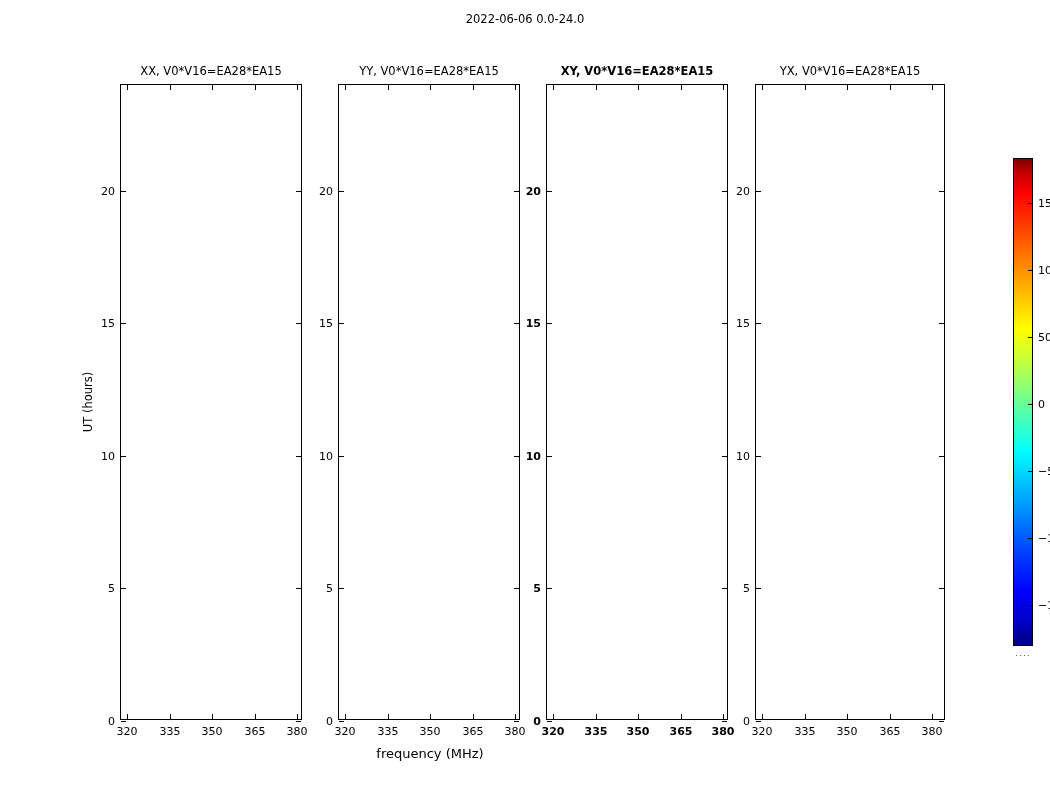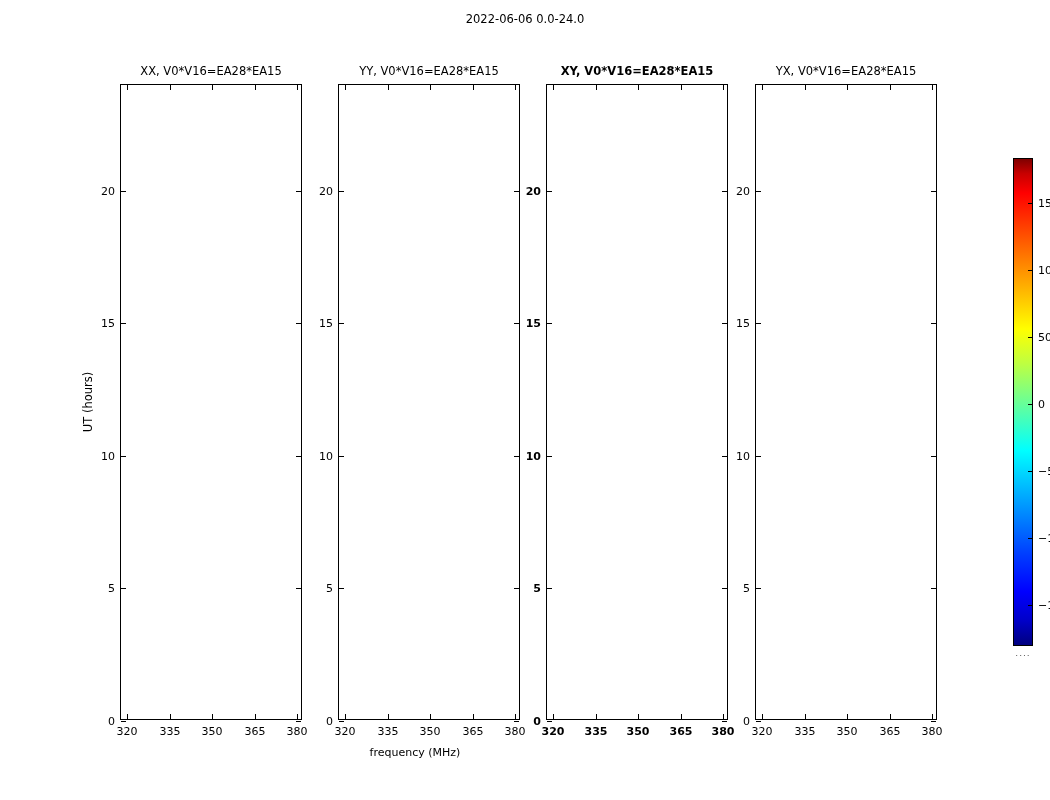--- a/index.html
+++ b/index.html
@@ -107,23 +107,23 @@
     left: 88px;
     top: 402px;
     transform: translate(-50%, -50%) rotate(-90deg);
     transform-origin: center center;
     font-size: 11.5px;
     white-space: nowrap;
   }
   .xlabel {
     position: absolute;
     top: 746px;
-    left: 415px;
+    left: 430px;
     transform: translateX(-50%);
-    font-size: 11px;
+    font-size: 13px;
     white-space: nowrap;
   }
 
   
   #colorbar {
     position: absolute;
     left: 1013px;
     top: 158px;
     width: 20px;
     height: 488px;
@@ -298,21 +298,21 @@
       <div class="xtick-mark" style="left:134px;"></div>
       <div class="xtick-mark top" style="left:134px;"></div>
       <div class="xtick-label" style="left:134px;">365</div>
 
       <div class="xtick-mark" style="left:176px;"></div>
       <div class="xtick-mark top" style="left:176px;"></div>
       <div class="xtick-label" style="left:176px;">380</div>
     </div>
   </div>
 
-  <div class="panel" style="left:755px;">
+  <div class="panel" style="left:755px;padding-left:8px;">
     <div class="panel-title">YX, V0*V16=EA28*EA15</div>
     <div class="axes">
       <div class="ytick-mark" style="top:636px;"></div>
       <div class="ytick-mark right" style="top:636px;"></div>
       <div class="ytick-label" style="top:636px;">0</div>
 
       <div class="ytick-mark" style="top:503px;"></div>
       <div class="ytick-mark right" style="top:503px;"></div>
       <div class="ytick-label" style="top:503px;">5</div>
 

